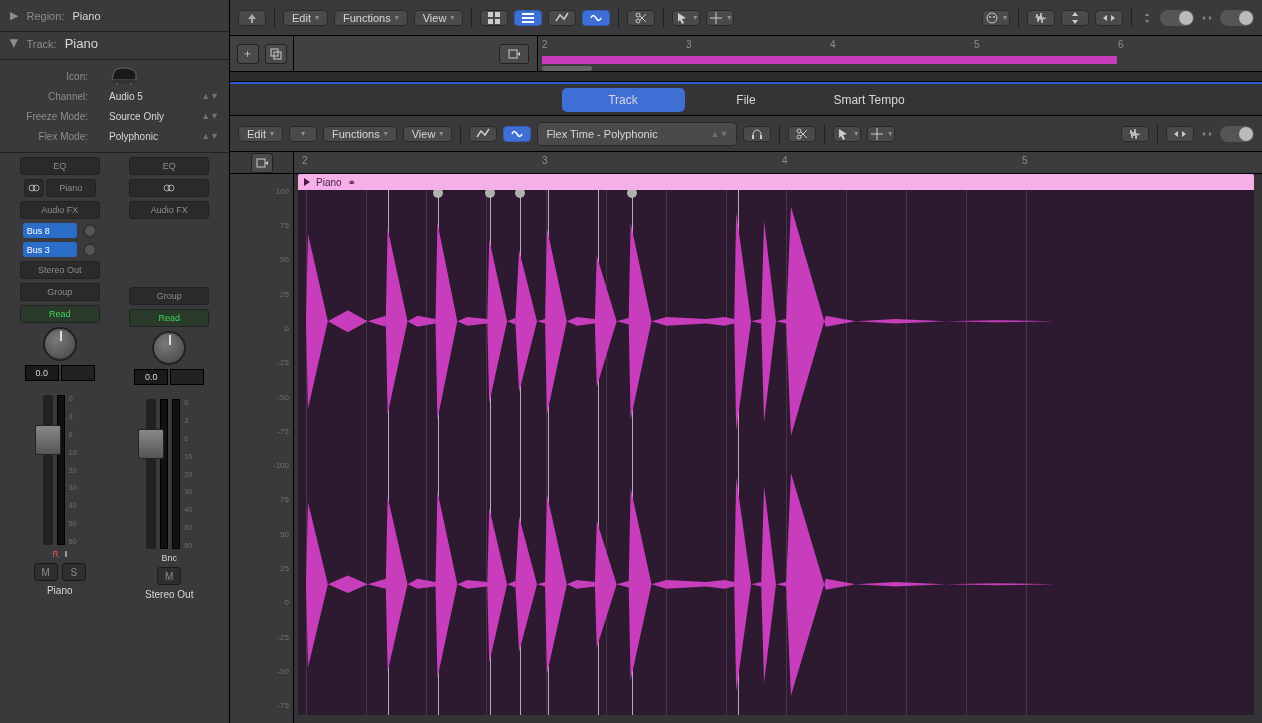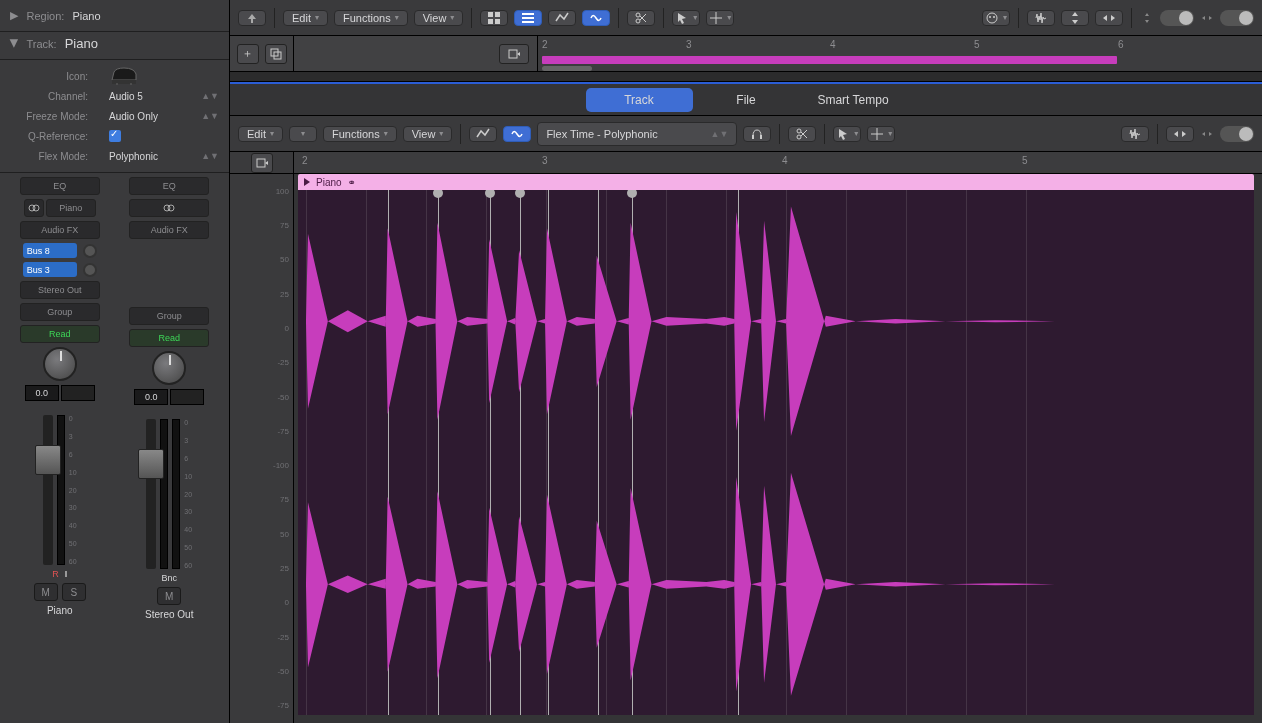--- a/index.html
+++ b/index.html
@@ -86,21 +86,21 @@
   .arrange-row{height:36px;display:flex;background:var(--bg-mid);border-bottom:1px solid #000;}
   .arrange-left{width:64px;display:flex;align-items:center;justify-content:center;gap:6px;border-right:1px solid #000;}
   .mini-btn{width:22px;height:20px;background:#4a4a4d;border:1px solid #222;border-radius:3px;display:flex;align-items:center;justify-content:center;}
   .arrange-ruler{flex:1;position:relative;background:#3c3c3e;}
   .ruler-num{position:absolute;top:3px;font-size:10px;color:var(--text-dim);}
   .arrange-region{position:absolute;left:322px;right:130px;top:20px;height:8px;background:#c73dbc;border-radius:1px;}
   .arrange-scroll{position:absolute;left:322px;width:50px;top:30px;height:5px;background:#666;border-radius:3px;}
   .catch-btn{width:30px;height:20px;background:#4a4a4d;border:1px solid #222;border-radius:3px;display:flex;align-items:center;justify-content:center;margin:8px;}
   
   .tabbar{height:34px;background:var(--bg-darker);display:flex;align-items:center;justify-content:center;gap:0;border-top:2px solid #2b5dd5;border-bottom:1px solid #000;}
-  .tab{width:107px;height:24px;display:flex;align-items:center;justify-content:center;border-radius:5px;font-size:12px;color:var(--text);}
+  .tab{width:123px;height:24px;display:flex;align-items:center;justify-content:center;border-radius:5px;font-size:12px;color:var(--text);}
   .tab.active{background:var(--accent-blue-btn);}
   
   .ed-toolbar{height:36px;background:var(--bg-dark);display:flex;align-items:center;gap:6px;padding:0 8px;border-bottom:1px solid #000;}
   .flex-select{height:24px;flex:0 0 200px;background:#4a4a4d;border:1px solid #2a2a2b;border-radius:4px;color:var(--text);font-size:11px;display:flex;align-items:center;padding:0 8px;}
   
   .editor{flex:1;display:flex;min-height:0;}
   .ed-left{width:64px;background:var(--bg-dark);border-right:1px solid #000;display:flex;flex-direction:column;}
   .ed-left-top{height:22px;display:flex;align-items:center;justify-content:center;border-bottom:1px solid #000;}
   .amp-scale{flex:1;display:flex;flex-direction:column;font-size:8px;color:var(--text-dimmer);text-align:right;padding-right:4px;}
   .amp-scale div{flex:1;display:flex;align-items:center;justify-content:flex-end;}
@@ -149,26 +149,22 @@
             </svg>
         </span>
       </div>
       <div class="frow">
         <span class="flab">Channel:</span>
         <span class="fval">Audio 5</span>
         <span class="sel-arrows">▲▼</span>
       </div>
       <div class="frow">
         <span class="flab">Freeze Mode:</span>
-        <span class="fval">Audio Only</span>
+        <span class="fval">Source Only</span>
         <span class="sel-arrows">▲▼</span>
-      </div>
-      <div class="frow">
-        <span class="flab">Q-Reference:</span>
-        <span class="chk"></span>
       </div>
       <div class="frow">
         <span class="flab">Flex Mode:</span>
         <span class="fval">Polyphonic</span>
         <span class="sel-arrows">▲▼</span>
       </div>
     </div>
 
     <div class="strips">
 

